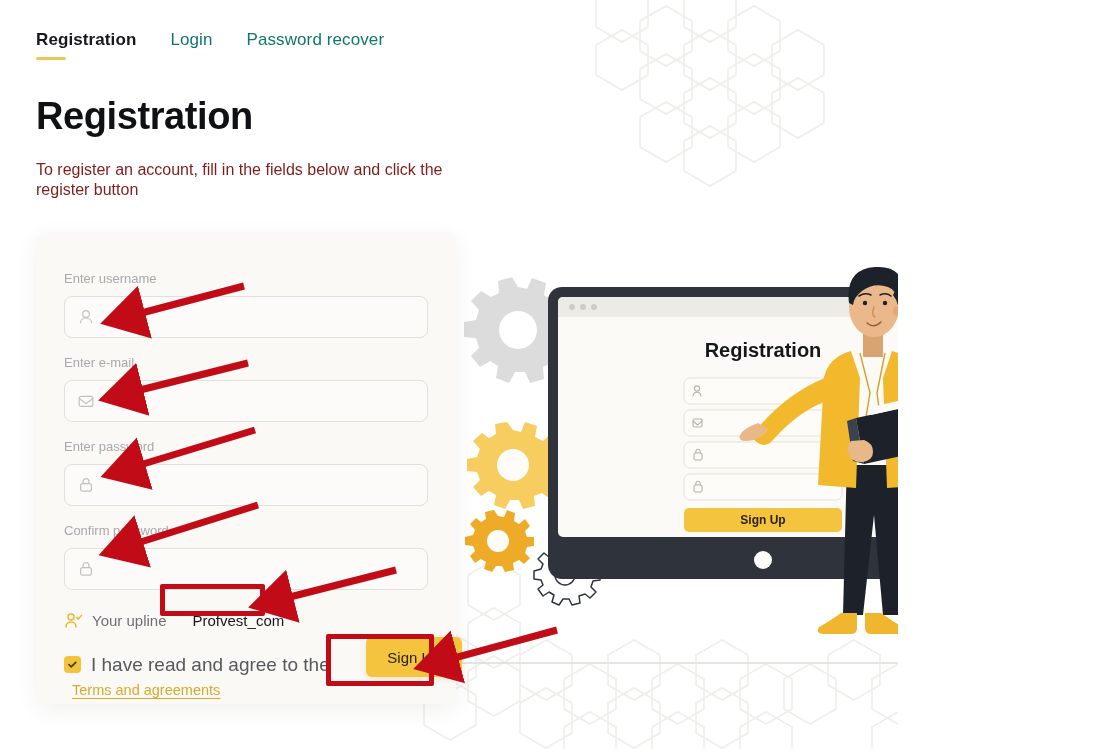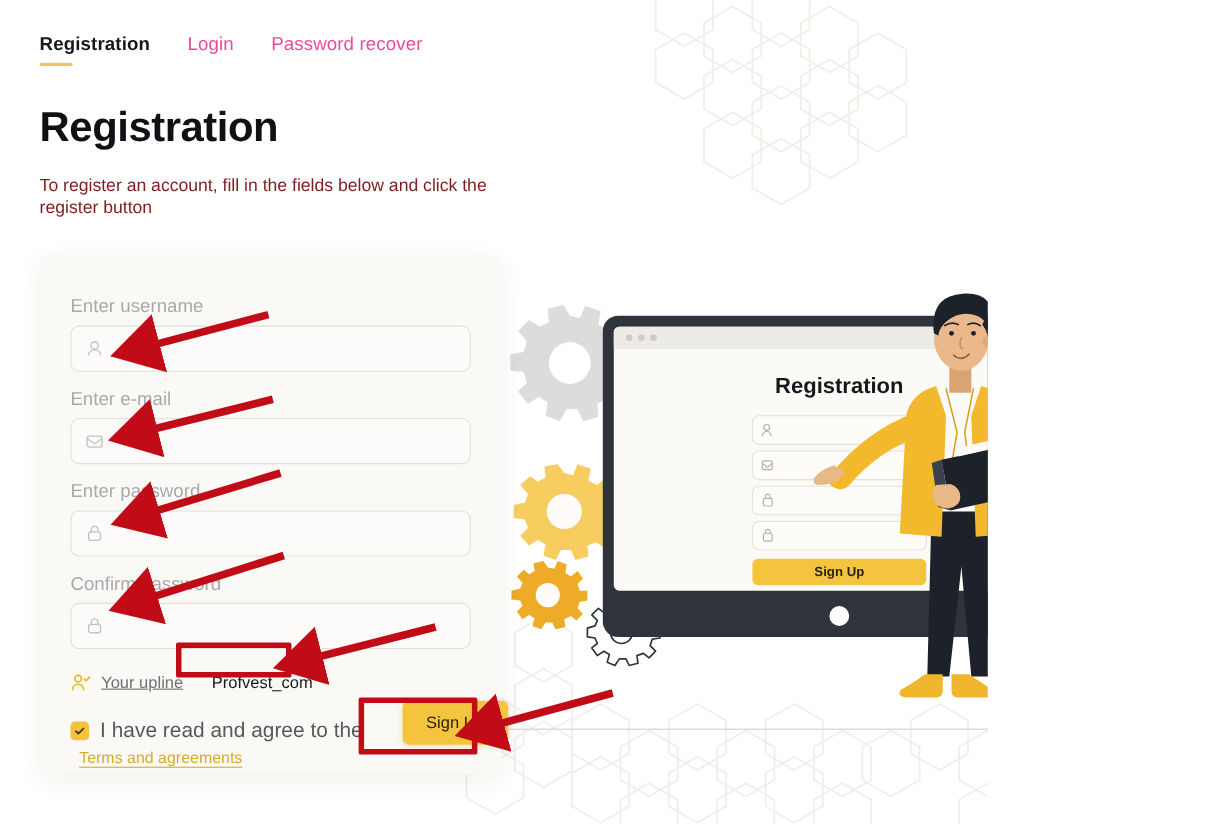--- a/index.html
+++ b/index.html
@@ -33,21 +33,21 @@
     left: 36px; top: 28px;
     display: flex;
     align-items: flex-start;
     gap: 34px;
     z-index: 5;
   }
   .tab {
     position: relative;
     font-size: 17px;
     line-height: 24px;
-    color: #ec4899;
+    color: #0f766e;
     padding-bottom: 12px;
     cursor: pointer;
     white-space: nowrap;
     letter-spacing: 0.1px;
   }
   .tab.active {
     color: #16181c;
     font-weight: 600;
   }
   .tab.active::after {
@@ -91,21 +91,21 @@
     box-shadow: 0 6px 22px rgba(60,55,45,0.07);
     z-index: 4;
   }
   .card-inner {
     position: absolute;
     left: 28px; top: 38px;
     right: 28px;
   }
 
   .field-label {
-    font-size: 17px;
+    font-size: 13px;
     line-height: 18px;
     color: #a9a9ad;
     margin-bottom: 8px;
   }
   .field-wrap { margin-bottom: 16px; }
   .field-input {
     position: relative;
     height: 42px;
     border: 1px solid #e2e0dc;
     border-radius: 8px;
@@ -137,21 +137,20 @@
     align-items: center;
     gap: 9px;
     margin-top: 18px;
     height: 24px;
   }
   .upline-icon { width: 19px; height: 19px; flex: 0 0 19px; }
   .upline-label {
     font-size: 15px;
     color: #6e7076;
     white-space: nowrap;
-    text-decoration: underline;
   }
   .upline-value {
     font-size: 15px;
     color: #17181c;
     font-weight: 400;
     white-space: nowrap;
     margin-left: 2px;
     padding-left: 15px;
   }
 

